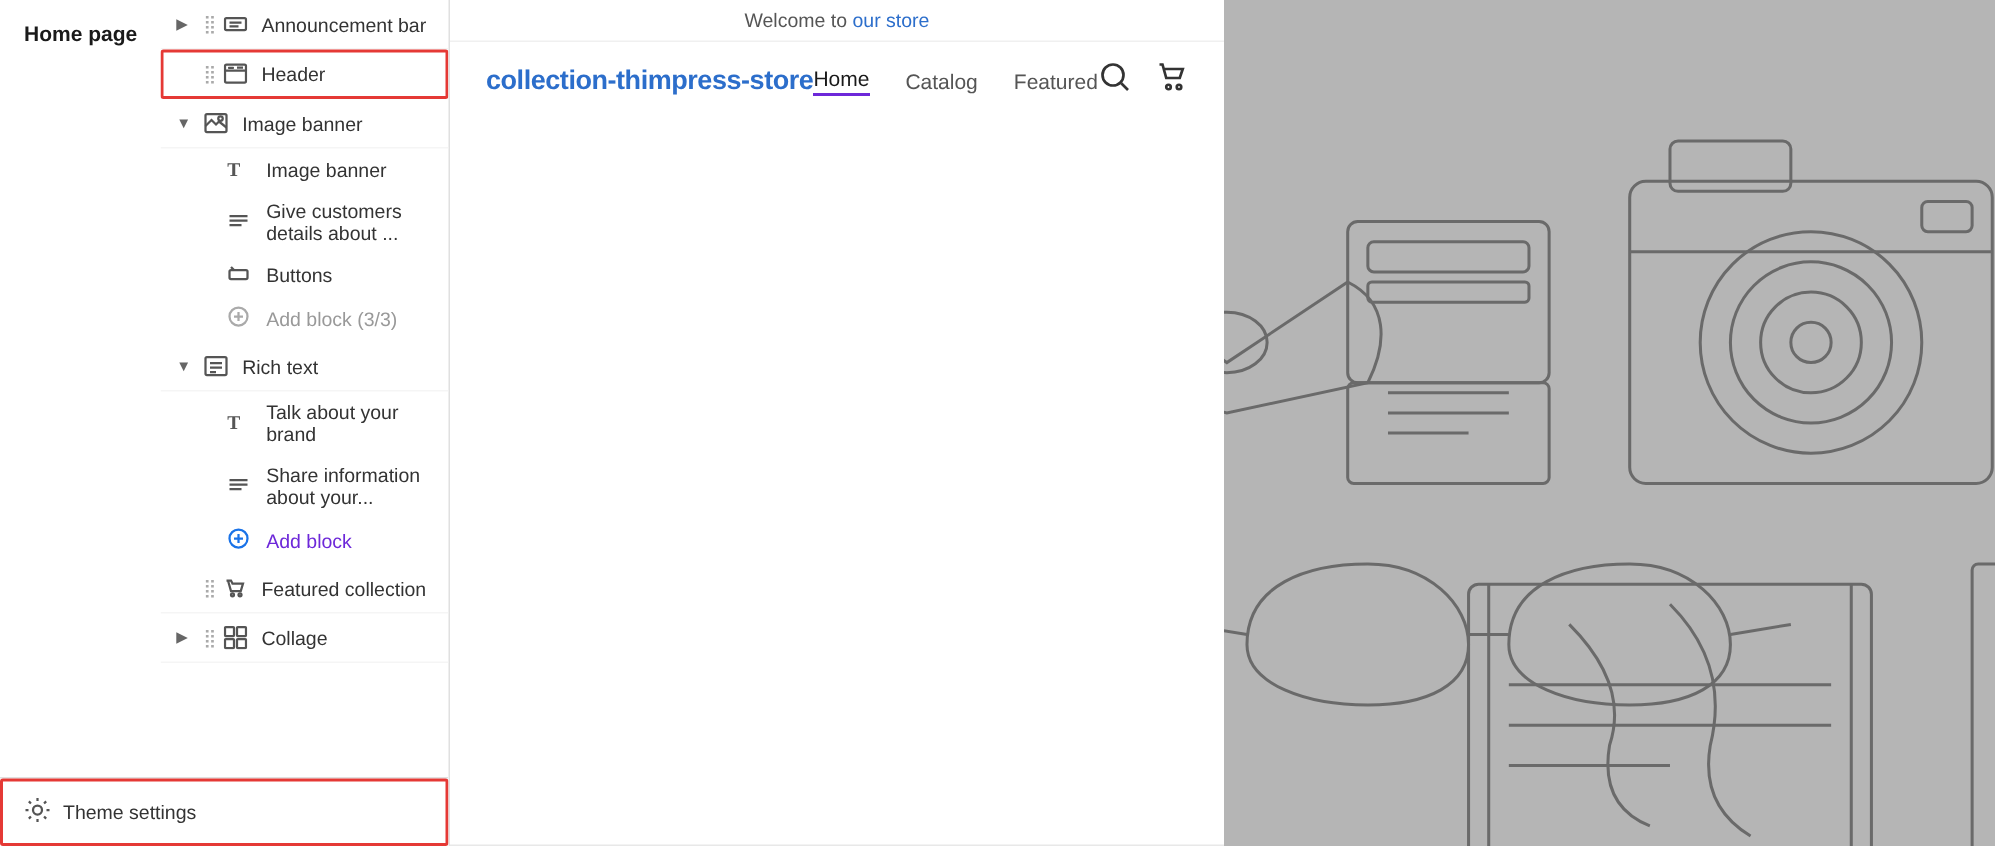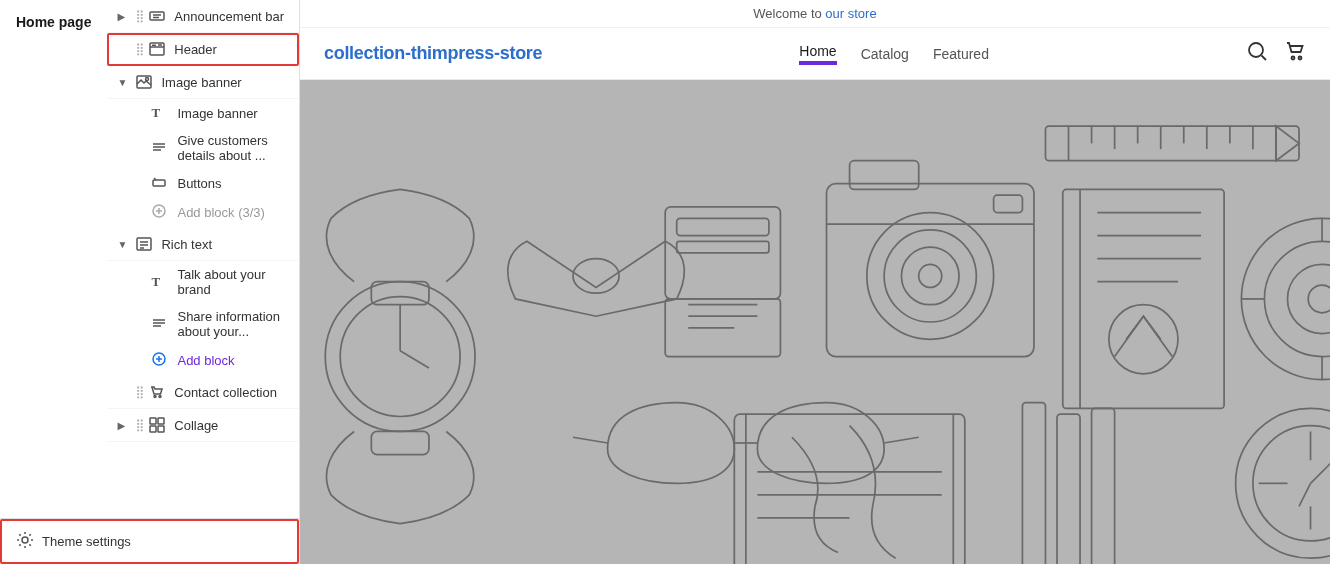--- a/index.html
+++ b/index.html
@@ -143,21 +143,21 @@
     .theme-settings-btn .ts-label {
       font-size: 13px;
       color: #333;
       font-weight: 500;
     }
 
     
     .preview {
       flex: 1;
       display: flex;
-      flex-direction: column;
+      flex-direction: row;
       background: #f5f5f5;
       overflow: hidden;
     }
 
     
     .store-header {
       background: #fff;
       border-bottom: 1px solid #e8e8e8;
     }
     .announcement-bar {
@@ -187,21 +187,21 @@
       align-items: center;
     }
     .nav-link {
       font-size: 14px;
       color: #555;
       text-decoration: none;
       cursor: pointer;
     }
     .nav-link.active {
       color: #1a1a1a;
-      border-bottom: 4px solid #6d28d9;
+      border-bottom: 2px solid #6d28d9;
       padding-bottom: 2px;
     }
     .nav-icons {
       display: flex;
       gap: 16px;
       align-items: center;
       color: #333;
       font-size: 18px;
     }
     .nav-icon { cursor: pointer; }
@@ -341,21 +341,21 @@
     <div class="section-row">
       <span class="toggle-icon" style="opacity:0">▶</span>
       <span class="drag-handle">⣿</span>
       <span class="item-icon">
         <svg width="16" height="16" viewBox="0 0 16 16" fill="none" stroke="#555" stroke-width="1.5">
           <path d="M2 3 h3 l1 2 h7 l-1.5 5H5L3 3z"></path>
           <circle cx="6" cy="12.5" r="1"></circle>
           <circle cx="11" cy="12.5" r="1"></circle>
         </svg>
       </span>
-      <span class="item-label">Contact collection</span>
+      <span class="item-label">Featured collection</span>
     </div>
 
     <div class="section-row">
       <span class="toggle-icon">▶</span>
       <span class="drag-handle">⣿</span>
       <span class="item-icon">
         <svg width="16" height="16" viewBox="0 0 16 16" fill="none" stroke="#555" stroke-width="1.5">
           <rect x="1" y="1" width="6" height="6" rx="0.5"></rect>
           <rect x="9" y="1" width="6" height="6" rx="0.5"></rect>
           <rect x="1" y="9" width="6" height="6" rx="0.5"></rect>

